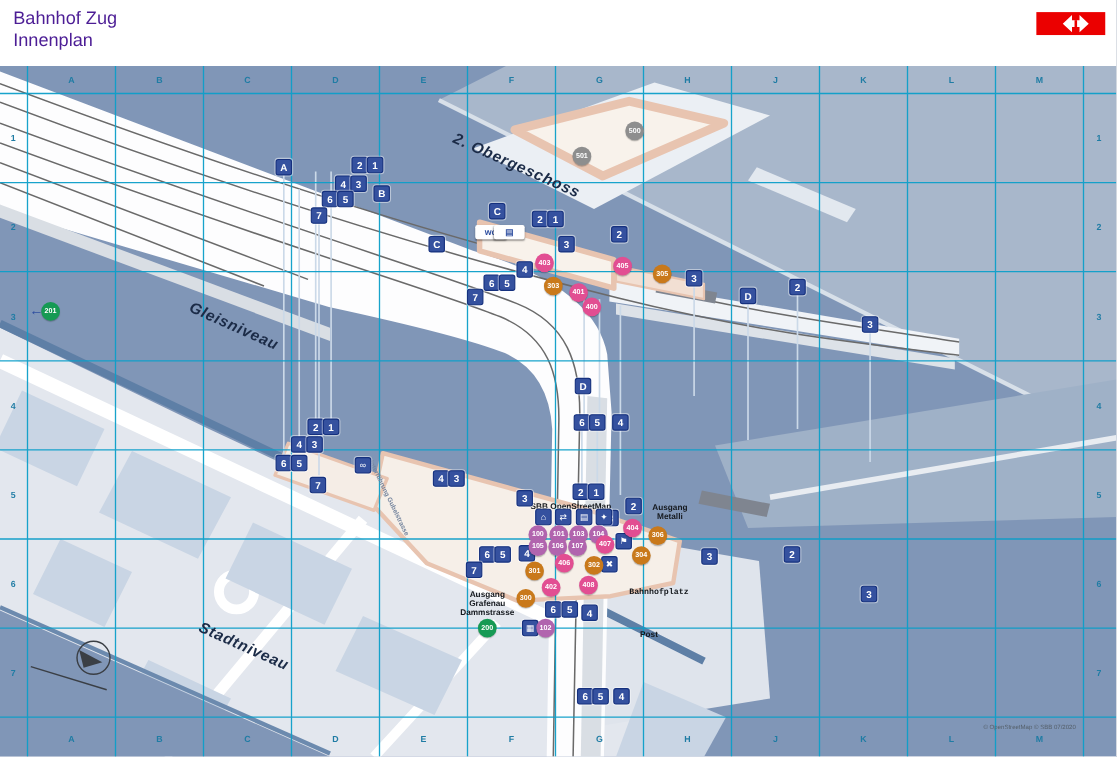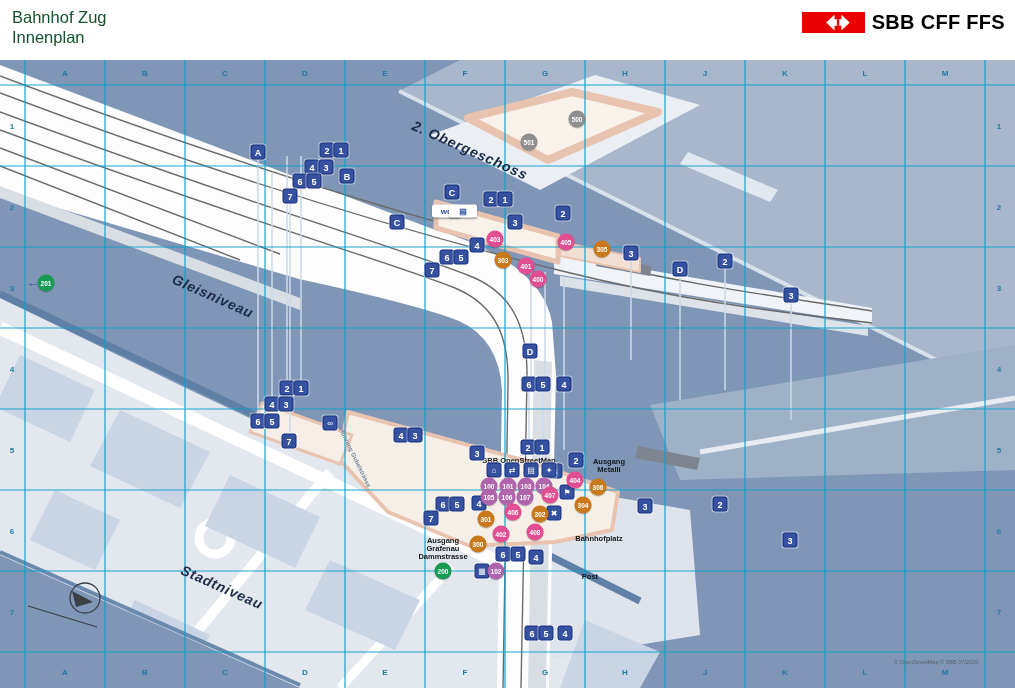--- a/index.html
+++ b/index.html
@@ -1,19 +1,19 @@
 <!DOCTYPE html>
 <html><head>
 <meta charset="utf-8">
 <style>
   html,body{margin:0;padding:0;background:#e9e9e9;}
   .page{position:relative;width:1015px;height:688px;background:#fff;overflow:hidden;
         font-family:"Liberation Sans",sans-serif;}
   
-  .hdr-title{position:absolute;left:12px;top:7px;font-size:16.5px;line-height:20px;color:#14532d;}
+  .hdr-title{position:absolute;left:12px;top:7px;font-size:16.5px;line-height:20px;color:#4c1d95;}
   .logo{position:absolute;right:10px;top:11px;display:flex;align-items:center;gap:7px;}
   .logo-box{width:63px;height:21px;}
   .logo-text{font-size:20px;font-weight:bold;color:#000;letter-spacing:.3px;white-space:nowrap;}
   
   .map{position:absolute;left:0;top:60px;width:1015px;height:628px;}
   .overlay{position:absolute;left:0;top:0;width:1015px;height:688px;pointer-events:none;}
   .gl{position:absolute;transform:translate(-50%,-50%);font-size:8px;font-weight:bold;color:#1F7CA4;}
   .level-label{position:absolute;transform:translate(-50%,-50%);font-size:14px;font-weight:bold;
                font-style:italic;color:#1B2B47;letter-spacing:.8px;white-space:nowrap;}
   .place-label{position:absolute;transform:translate(-50%,-50%);font-size:7.5px;line-height:8px;
@@ -40,21 +40,20 @@
   <div class="hdr-title">
     <div>Bahnhof Zug</div>
     <div>Innenplan</div>
   </div>
   <div class="logo">
     <svg class="logo-box" viewBox="0 0 60 20">
       <rect width="60" height="20" fill="#EB0000"></rect>
       <path fill="#fff" d="M23,10 L31,2.5 L31,7 L37.5,7 L37.5,2.5 L45.5,10 L37.5,17.5 L37.5,13 L31,13 L31,17.5 Z"></path>
       <rect x="33.2" y="7" width="2.2" height="6" fill="#EB0000"></rect>
     </svg>
-    <span class="logo-text">SBB CFF FFS</span>
   </div>
 
   <div class="map">
     <svg width="1015" height="628" viewBox="0 0 1015 628">
 
       <rect width="1015" height="628" fill="#8096B7"></rect>
 
       <g>
         <polygon points="0,238 190,330 520,485 640,545 640,628 0,628" fill="#E3E7EE"></polygon>
         <polygon points="545,425 690,450 700,575 545,600" fill="#DFE4EC"></polygon>
@@ -173,21 +172,21 @@
       <div class="gl" style="left: 12px; top: 530.5px;">6</div>
       <div class="gl" style="left: 999px; top: 530.5px;">6</div>
       <div class="gl" style="left: 12px; top: 611.5px;">7</div>
       <div class="gl" style="left: 999px; top: 611.5px;">7</div>
       <div class="level-label" style="left: 470px; top: 150px; transform: translate(-50%, -50%) rotate(24deg);">2. Obergeschoss</div>
       <div class="level-label" style="left: 213px; top: 296px; transform: translate(-50%, -50%) rotate(24deg);">Gleisniveau</div>
       <div class="level-label" style="left: 222px; top: 587px; transform: translate(-50%, -50%) rotate(24deg);">Stadtniveau</div>
       <div class="place-label" style="left: 519px; top: 461px;">SBB OpenStreetMap</div>
       <div class="place-label" style="left: 609px; top: 466px;">Ausgang
 Metalli</div>
-      <div class="place-label" style="left: 599px; top: 539px;">Bahnhofplatz</div>
+      <div class="place-label" style="left: 599px; top: 539px; font-family: Liberation Mono, monospace;">Bahnhofplatz</div>
       <div class="place-label" style="left: 590px; top: 577px;">Post</div>
       <div class="place-label" style="left: 443px; top: 549px;">Ausgang
 Grafenau
 Dammstrasse</div>
       <div class="place-label muted" style="left: 352px; top: 452px; transform: translate(-50%, -50%) rotate(64deg);">Unterführung Gubelstrasse</div>
       <div class="mk mk-sector" style="left: 258px; top: 152px;">A</div>
       <div class="mk mk-sector" style="left: 327px; top: 150px;">2</div>
       <div class="mk mk-sector" style="left: 341px; top: 150px;">1</div>
       <div class="mk mk-sector" style="left: 312px; top: 167px;">4</div>
       <div class="mk mk-sector" style="left: 326px; top: 167px;">3</div>

